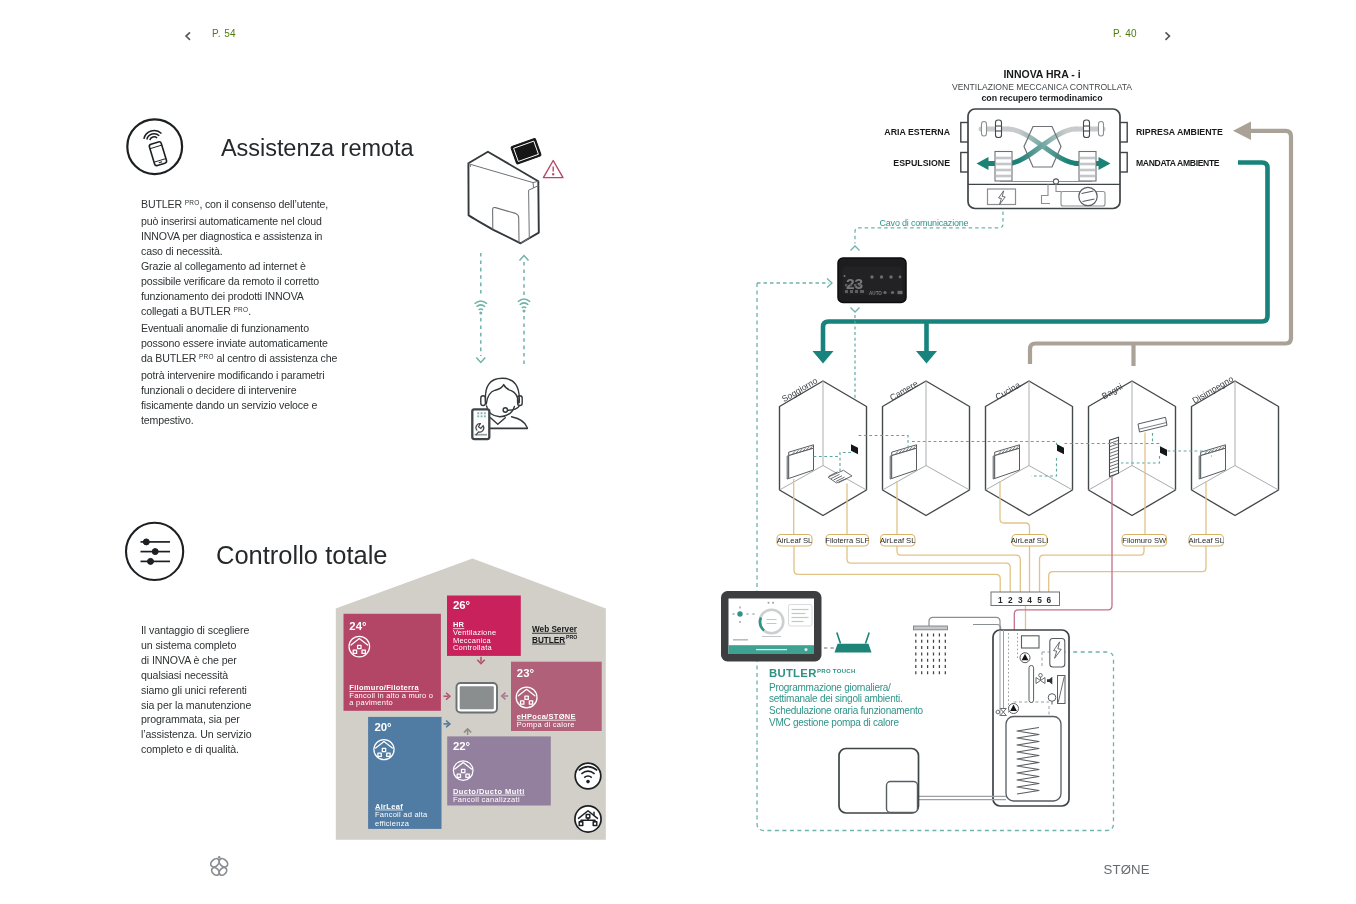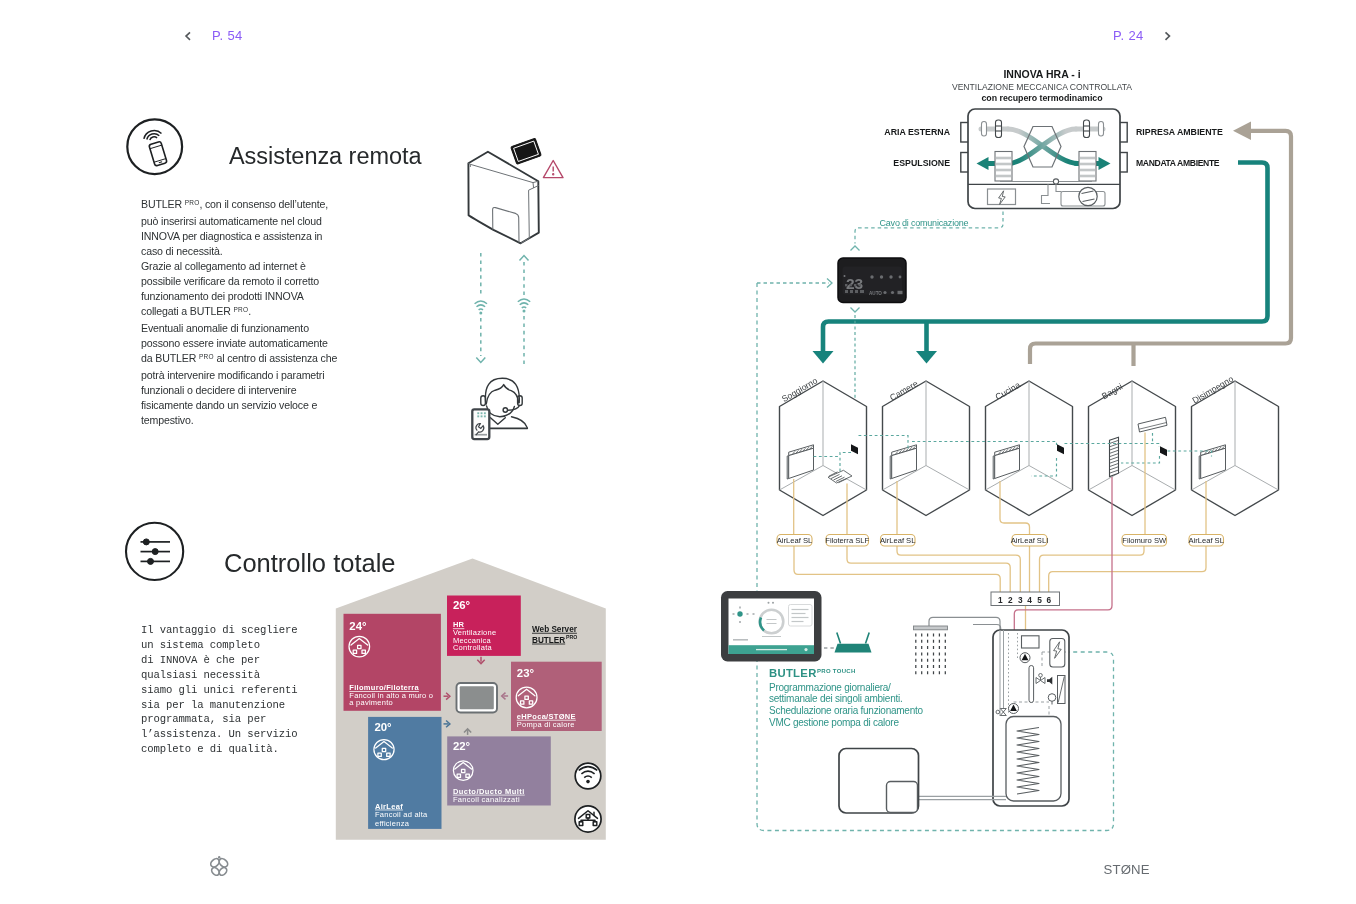--- a/index.html
+++ b/index.html
@@ -1,29 +1,29 @@
 <!DOCTYPE html>
 <html><head>
 <meta charset="utf-8">
 <style>
   html,body{margin:0;padding:0;}
   body{width:1356px;height:904px;background:#ffffff;font-family:"Liberation Sans",sans-serif;position:relative;overflow:hidden;}
   .abs{position:absolute;}
-  .hdr{font-size:13px;color:#8b5cf6;letter-spacing:0.4px;}
-  h2{font-size:23.5px;font-weight:500;color:#26292b;margin:16px;}
+  .hdr{font-size:10px;color:#4d7c0f;letter-spacing:0.4px;}
+  h2{font-size:23.5px;font-weight:500;color:#26292b;margin:8px;}
   .body-txt{font-size:10.6px;line-height:14.95px;color:#2e3234;letter-spacing:-0.15px;white-space:nowrap;}
-  .body-txt2{font-size:10.6px;line-height:14.9px;color:#2e3234;letter-spacing:-0.1px;white-space:nowrap;font-family:Liberation Mono, monospace;}
+  .body-txt2{font-size:10.6px;line-height:14.9px;color:#2e3234;letter-spacing:-0.1px;white-space:nowrap;}
   sup.pro{font-size:6.5px;letter-spacing:0.2px;vertical-align:baseline;position:relative;top:-3px;}
 </style>
 </head>
 <body>
 
 <div class="abs hdr" style="left:212px;top:27.5px;">P. 54</div>
 
-<div class="abs hdr" style="left:1113px;top:27.5px;">P. 24</div>
+<div class="abs hdr" style="left:1113px;top:27.5px;">P. 40</div>
 
 <div class="abs">
     <h2 class="abs" style="left:213px;top:126.7px;width:400px;letter-spacing:-0.05px;">Assistenza remota</h2>
   </div>
 
 <div class="abs body-txt" style="left:141px;top:197.3px;">BUTLER <sup class="pro">PRO</sup>, con il consenso dell’utente,<br>
 può inserirsi automaticamente nel cloud<br>
 INNOVA per diagnostica e assistenza in<br>
 caso di necessità.<br>
 Grazie al collegamento ad internet è<br>

